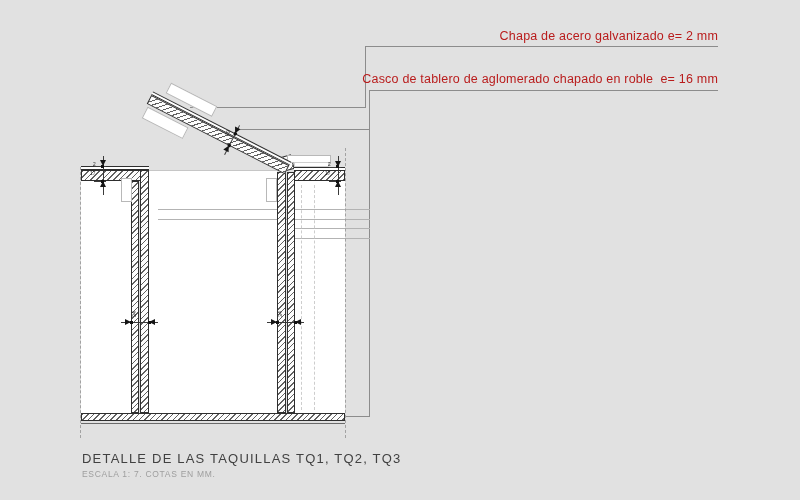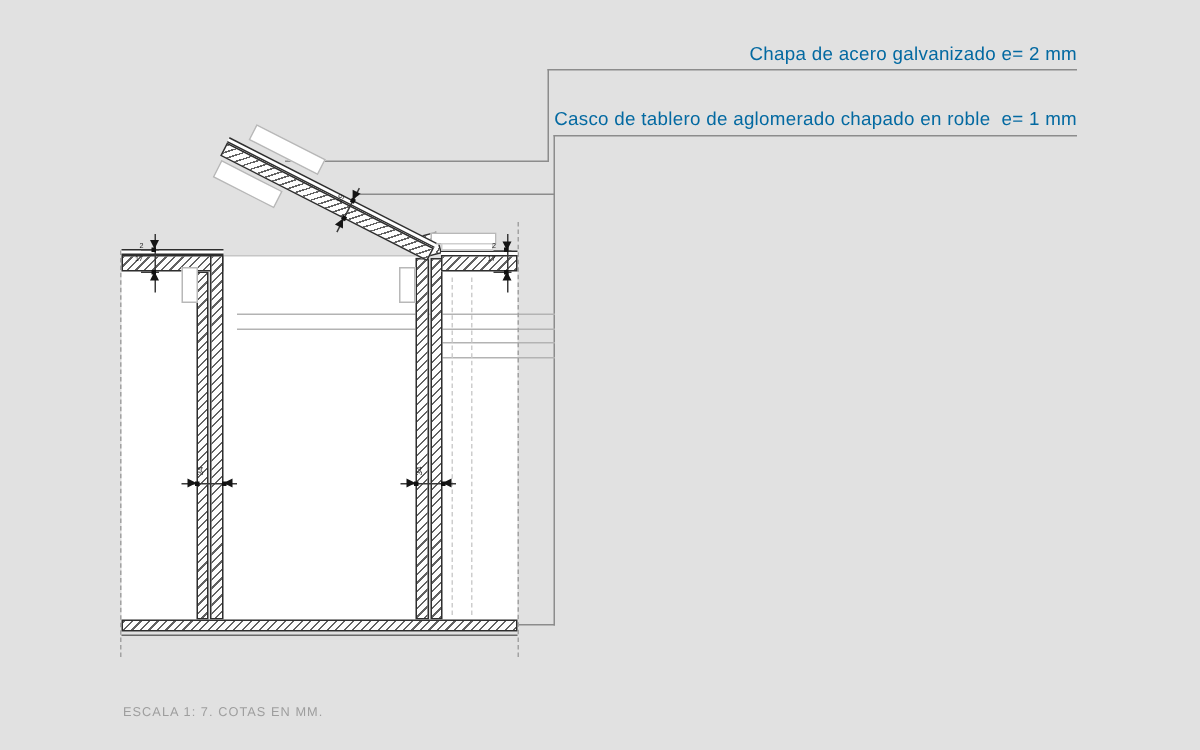--- a/index.html
+++ b/index.html
@@ -16,21 +16,21 @@
     border:1px solid #2e2e2e;
   }
   .steel{background:#fff;border-top:1px solid #2e2e2e;border-bottom:1px solid #2e2e2e;}
   .white-box{background:#fff;border:1px solid #b8b8b8;}
   .leader{background:#8c8c8c;}
   .shelf{background:#b3b3b3;}
   .dimline{background:#3a3a3a;}
   .dash-v{width:0;border-left:1px dashed #a2a2a2;}
   .dash-faint{width:0;border-left:1px dashed #cdcdcd;}
   .callout{
-    font-size:12.5px;letter-spacing:.2px;color:#0369a1;white-space:pre;
+    font-size:12.5px;letter-spacing:.2px;color:#b91c1c;white-space:pre;
     text-align:center;
   }
   .tiny{font-size:6px;line-height:6px;color:#1f1f1f;transform:scale(.8);transform-origin:0 0;white-space:nowrap;}
   .tiny-rot{font-size:6px;line-height:6px;color:#1f1f1f;transform:rotate(-90deg) scale(.9);transform-origin:center;white-space:nowrap;}
   .dot{width:3px;height:3px;background:#111;}
   .ar{width:0;height:0;}
   .ar-d{border-left:3px solid transparent;border-right:3px solid transparent;border-top:6px solid #151515;}
   .ar-u{border-left:3px solid transparent;border-right:3px solid transparent;border-bottom:6px solid #151515;}
   .ar-l{border-top:3px solid transparent;border-bottom:3px solid transparent;border-right:6px solid #151515;}
   .ar-r{border-top:3px solid transparent;border-bottom:3px solid transparent;border-left:6px solid #151515;}
@@ -41,21 +41,21 @@
 </head>
 <body>
 
 <div id="canvas">
 
   <div class="abs callout" style="right:82px;top:29px;">Chapa de acero galvanizado e= 2 mm</div>
   <div class="abs leader" style="left:365px;top:46px;width:353px;height:1px;"></div>
   <div class="abs leader" style="left:365px;top:46px;width:1px;height:62px;"></div>
   <div class="abs leader" style="left:190px;top:107px;width:176px;height:1px;"></div>
 
-  <div class="abs callout" style="right:82px;top:72px;">Casco de tablero de aglomerado chapado en roble  e= 1 mm</div>
+  <div class="abs callout" style="right:82px;top:72px;">Casco de tablero de aglomerado chapado en roble  e= 16 mm</div>
   <div class="abs leader" style="left:369px;top:90px;width:349px;height:1px;"></div>
   <div class="abs leader" style="left:369px;top:90px;width:1px;height:327px;"></div>
   <div class="abs leader" style="left:240px;top:129px;width:130px;height:1px;"></div>
   <div class="abs leader" style="left:345px;top:416px;width:25px;height:1px;"></div>
 
   <div class="abs compartment" style="left:81px;top:181px;width:50px;height:232px;"></div>
   <div class="abs compartment" style="left:149px;top:170px;width:128px;height:243px;"></div>
   <div class="abs compartment" style="left:295px;top:181px;width:50px;height:232px;"></div>
   <div class="abs" style="left:149px;top:170px;width:128px;height:1px;background:#c6c6c6;"></div>
 
@@ -130,15 +130,16 @@
   <div class="abs dot" style="left:148px;top:321px;"></div>
   <div class="abs tiny-rot" style="left:131px;top:311px;">34</div>
 
   <div class="abs dimline" style="left:267px;top:322px;width:37px;height:1px;"></div>
   <div class="abs ar ar-r" style="left:271px;top:319px;"></div>
   <div class="abs ar ar-l" style="left:295px;top:319px;"></div>
   <div class="abs dot" style="left:276px;top:321px;"></div>
   <div class="abs dot" style="left:294px;top:321px;"></div>
   <div class="abs tiny-rot" style="left:277px;top:311px;">34</div>
 
+  <div class="abs title" style="left:82px;top:451px;">DETALLE DE LAS TAQUILLAS TQ1, TQ2, TQ3</div>
   <div class="abs subtitle" style="left:82px;top:469px;">ESCALA 1: 7. COTAS EN MM.</div>
 
 </div>
 
 </body></html>

